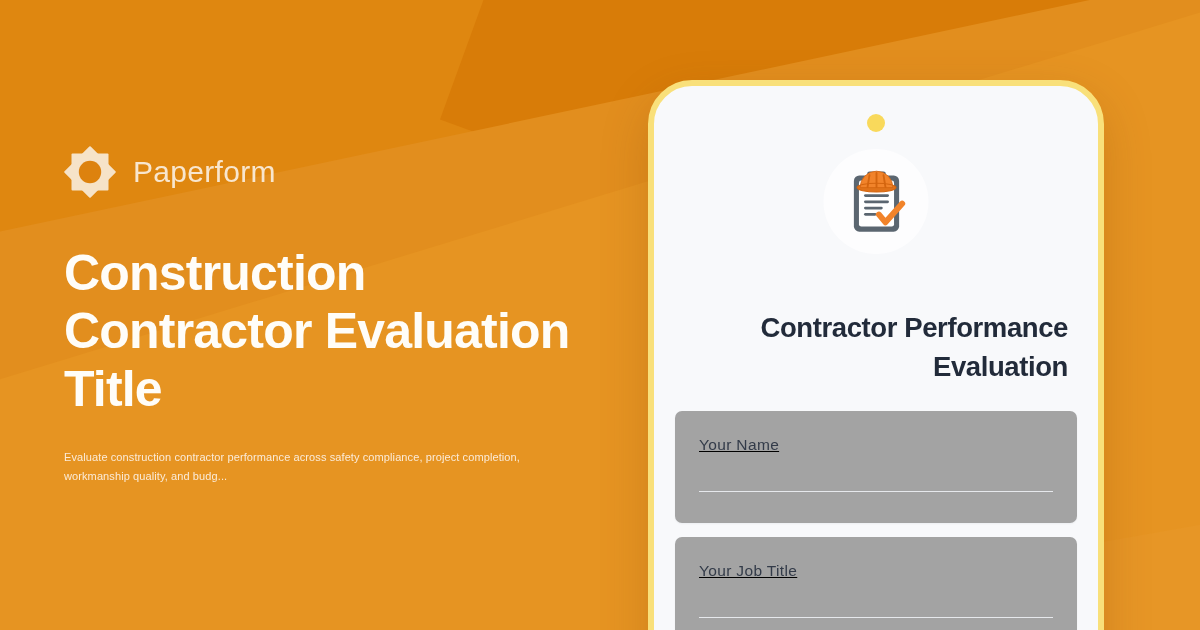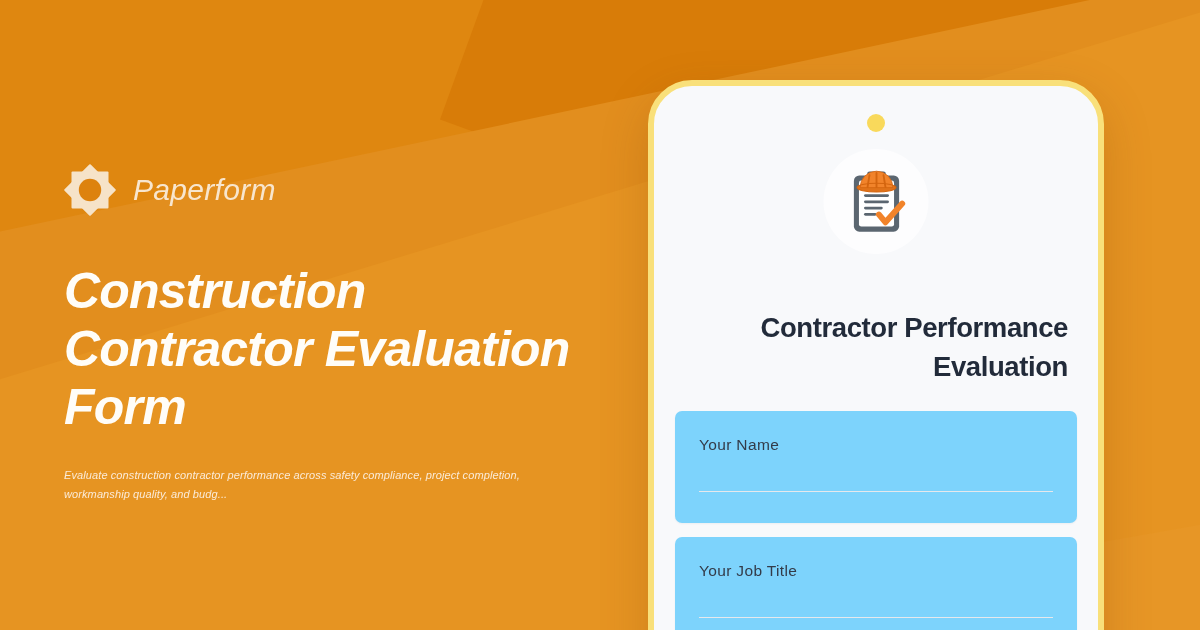--- a/index.html
+++ b/index.html
@@ -51,21 +51,21 @@
   .band-f {
     left:-5%; top:-40%; width:90%; height:80%;
     background:#DF8710;
     transform:rotate(9deg);
     transform-origin:left top;
   }
 
   
   .left-col {
     position:absolute; z-index:3;
-    left:64px; top:164px; width:600px;font-style:italic;
+    left:64px; top:146px; width:600px;
   }
 
   .brand { display:flex; align-items:center; gap:17px; margin-bottom:46px; }
   .brand-mark { width:52px; height:52px; flex:0 0 52px; display:block; }
   .brand-name {
     font-size:30px;
     font-weight:300;
     letter-spacing:0.3px;
     color:#F8E6CE;
     line-height:1;
@@ -123,26 +123,27 @@
     text-align:right;
     font-size:27.5px;
     line-height:1.42;
     font-weight:600;
     letter-spacing:-0.4px;
     color:#222B3A;
   }
 
   .fields { position:absolute; top:325px; left:21px; right:21px; }
   .field-card {
-    background:#7dd3fc;
+    background:#a3a3a3;
     border-radius:7px;
     padding:25px 24px 0 24px;
     height:112px;
     margin-bottom:14px;
     box-shadow:0 1px 2px rgba(25,35,60,0.05);
+    text-decoration:underline;
   }
   .field-label {
     font-size:15.5px;
     font-weight:500;
     letter-spacing:0.35px;
     color:#333B49;
   }
   .field-line {
     margin-top:37px;
     height:1px;
@@ -170,21 +171,21 @@
         <g fill="#F6E3C8">
           <rect x="7.5" y="7.5" width="37" height="37" rx="1"></rect>
           <rect x="7.5" y="7.5" width="37" height="37" rx="1" transform="rotate(45 26 26)"></rect>
         </g>
         <circle cx="26" cy="26" r="11.2" fill="#DD820E"></circle>
       </svg>
     </span>
     <span class="brand-name">Paperform</span>
   </div>
 
-  <h1 class="headline">Construction Contractor Evaluation Form</h1>
+  <h1 class="headline">Construction Contractor Evaluation Title</h1>
 
   <p class="subtext">Evaluate construction contractor performance across safety compliance, project completion, workmanship quality, and budg...</p>
 
 </div>
 
 <div class="phone">
 
   <div class="camera-dot"></div>
 
   <div class="icon-badge">

